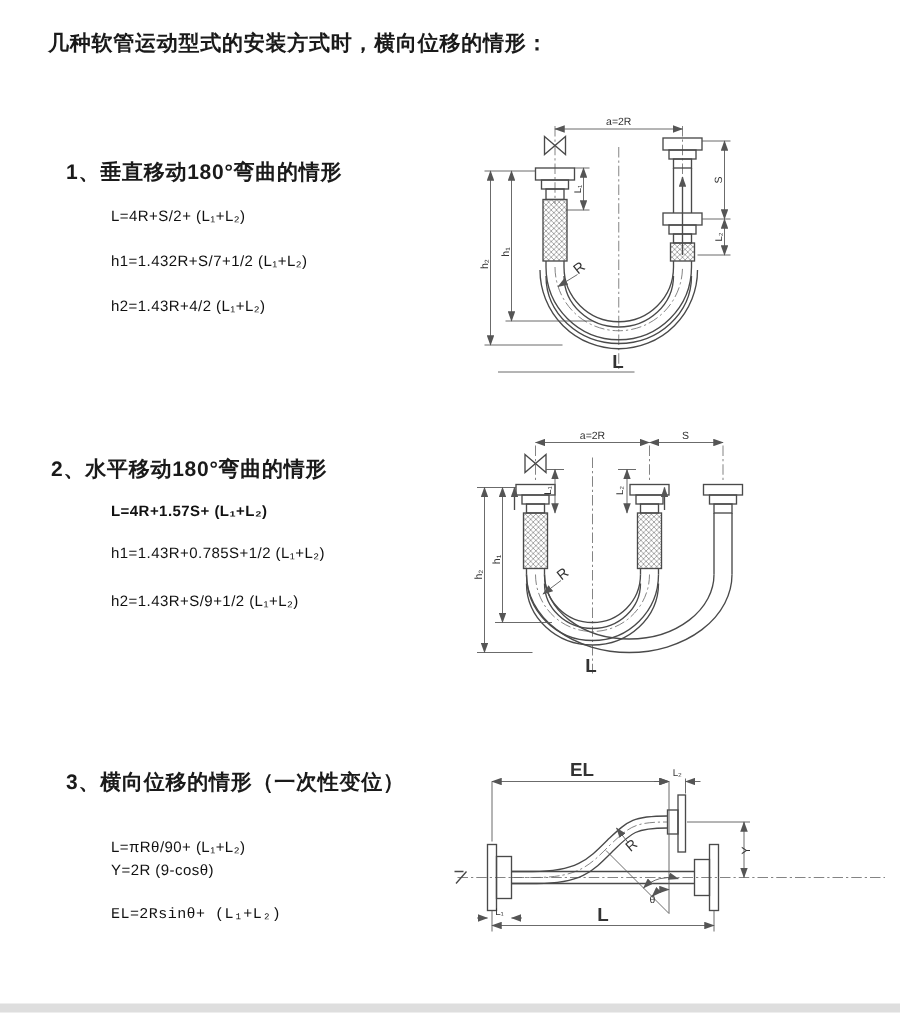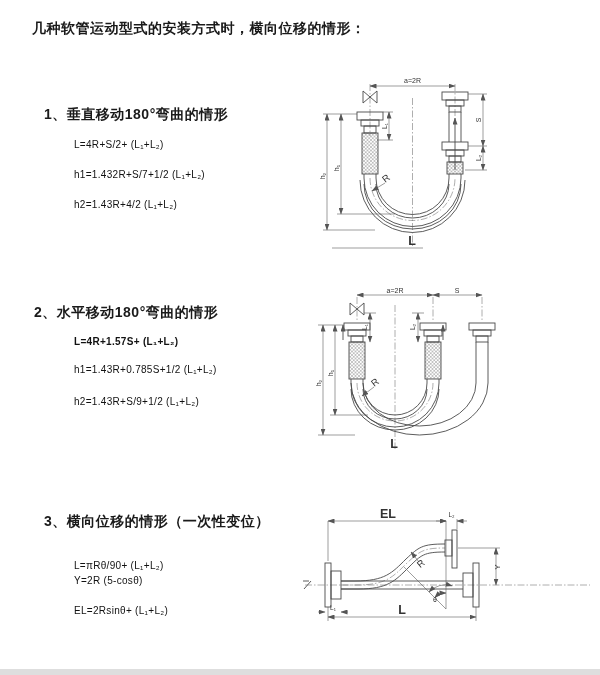--- a/index.html
+++ b/index.html
@@ -175,22 +175,22 @@
   <text class="t6" text-anchor="middle" transform="translate(57,42) rotate(-90)">L₁</text>
   <text class="t6" text-anchor="middle" transform="translate(105,42) rotate(-90)">L₂</text>
   <text class="t7" text-anchor="middle" transform="translate(23,88) rotate(-90)">h₁</text>
   <text class="t7" text-anchor="middle" transform="translate(11,98) rotate(-90)">h₂</text>
   <text class="t9" text-anchor="middle" transform="translate(67,100) rotate(-38)">R</text>
   <text class="t12" text-anchor="middle" x="84" y="163">L</text>
 </svg>
 
 <div class="abs sec-heading" style="left:44px;top:513px;">3、横向位移的情形（一次性变位）</div>
 <div class="abs formula" style="left:74px;top:545px;margin-top:15px;">L=πRθ/90+ (L₁+L₂)</div>
-<div class="abs formula" style="left:74px;top:575px;">Y=2R (5-cosθ)</div>
-<div class="abs formula" style="left:74px;top:605px;">EL=2Rsinθ+ (L₁+L₂)</div>
+<div class="abs formula" style="left:74px;top:575px;">Y=2R (9-cosθ)</div>
+<div class="abs formula" style="left:74px;top:605px;font-family:Liberation Mono, monospace;">EL=2Rsinθ+ (L₁+L₂)</div>
 
 <svg class="abs" style="left:300px;top:505px;" width="298" height="150" viewBox="0 0 298 150">
   <defs>
     <marker id="d3a" markerWidth="7" markerHeight="5" refX="6.5" refY="2.5" orient="auto" markerUnits="userSpaceOnUse">
         <path d="M0 0 L7 2.5 L0 5 Z" fill="#555"></path>
       </marker>
     <marker id="d3b" markerWidth="7" markerHeight="5" refX="0.5" refY="2.5" orient="auto" markerUnits="userSpaceOnUse">
         <path d="M7 0 L0 2.5 L7 5 Z" fill="#555"></path>
       </marker>
   </defs>

